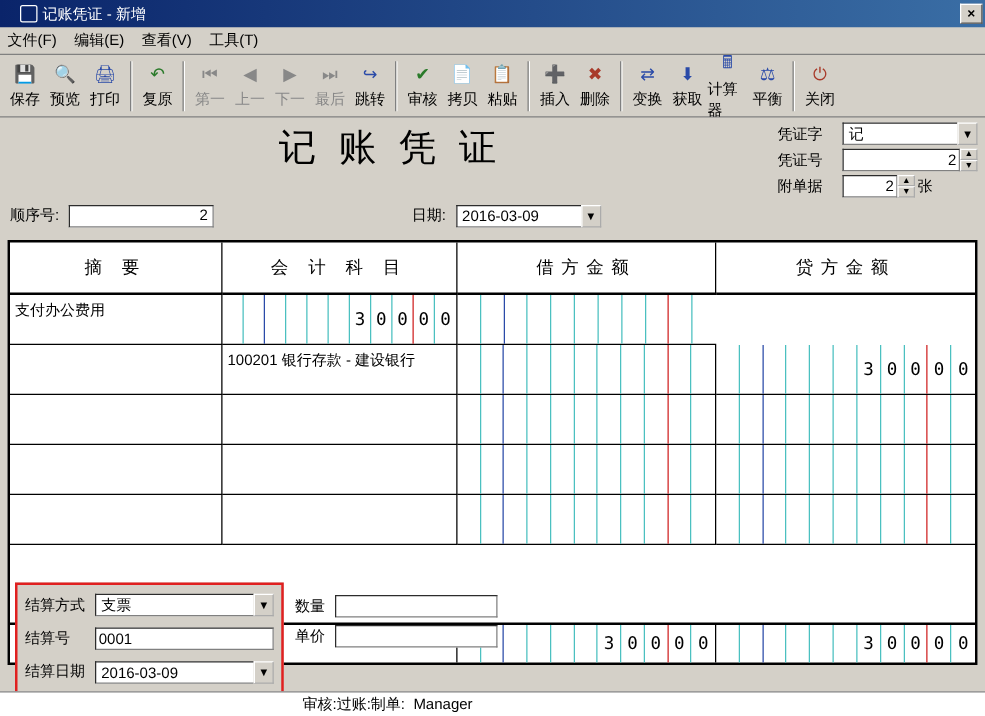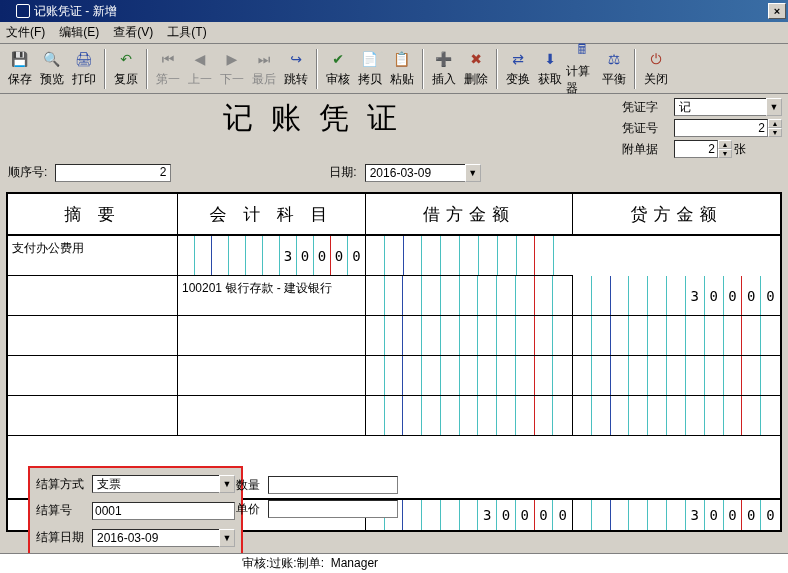--- a/index.html
+++ b/index.html
@@ -49,38 +49,38 @@
   .row2 .lbl { padding-left:2px; }
   .row2 .seqinput { text-align:right; width:116px; height:18px; background:#fff; border:1px inset #808080; padding:0 4px;}
   .row2 .dlabel { margin-left:150px; }
   .row2 .ddate { width:116px;}
   .row2 .rspacer { flex:1; }
   .sheet {
     margin-top:10px; border:2px solid #000; background:#fff; height:340px;
     display:flex; flex-direction:column;
   }
   .sheethead { display:grid; grid-template-columns: 170px 188px 1fr 1fr; height:42px; }
-  .sheethead div { border-right:1px solid #000; border-bottom:2px solid #000; display:flex; align-items:center; justify-content:center; letter-spacing:6px; font-size:17px;}
+  .sheethead div { border-right:1px solid #000; border-bottom:2px solid #000; display:flex; align-items:center; justify-content:center; letter-spacing:6px; font-size:14px;}
   .sheethead div:last-child { border-right:none; }
   .sheetrows { flex:1; display:flex; flex-direction:column;border-radius:20px;}
   .srow { display:grid; grid-template-columns: 170px 188px 1fr 1fr; height:40px; }
   .srow > div { border-right:1px solid #000; border-bottom:1px solid #000; display:flex; align-items:flex-start; padding:4px; position:relative;}
   .srow > div:last-child { border-right:none; }
   .amtcell { padding:0 !important; font-family:monospace; font-size:14px; }
   .amtgrid { width:100%; height:100%; display:grid; grid-template-columns: repeat(11,1fr); }
   .amtgrid .c { border-right:1px solid #4ac0c0; display:flex; align-items:center; justify-content:center;}
   .amtgrid .c.blue { border-right-color:#2a4aa8;}
   .amtgrid .c.red { border-right-color:#d02020;}
   .amtgrid .c:last-child { border-right:none;}
   .sheetfoot { display:grid; grid-template-columns: 358px 1fr 1fr; height:32px; border-top:2px solid #000;}
   .sheetfoot .sumlabel { display:flex; align-items:center; justify-content:center; border-right:1px solid #000; letter-spacing:10px;}
   .sheetfoot .amtcell { border-right:1px solid #000;}
   .sheetfoot .amtcell:last-child { border-right:none;}
   .bottombox {
-    position:absolute; left:28px; bottom:18px; width:215px; height:90px;
+    position:absolute; left:12px; bottom:18px; width:215px; height:90px;
     border:2px solid #e02020; padding:6px 6px; display:grid;
     grid-template-columns:56px 1fr; row-gap:6px; align-items:center; background:#d4d0c8;
   }
   .midbox {
     position:absolute; left:236px; bottom:56px;
     display:grid; grid-template-columns:32px 130px; row-gap:6px; align-items:center;
   }
   .midbox .inputlike { width:130px; color:#888;}
   .statusbar {
     position:absolute; left:0; right:0; bottom:0; height:20px;

